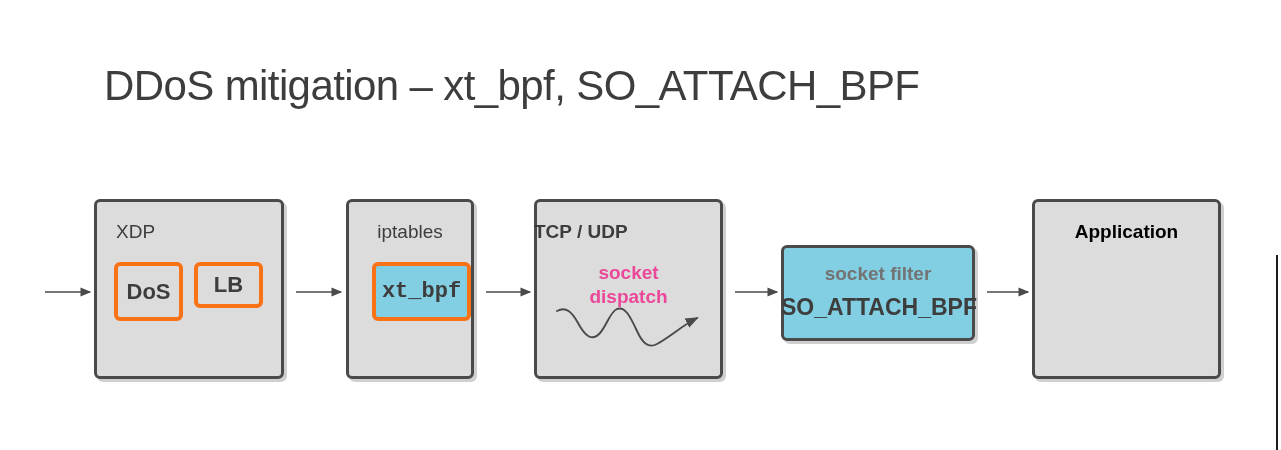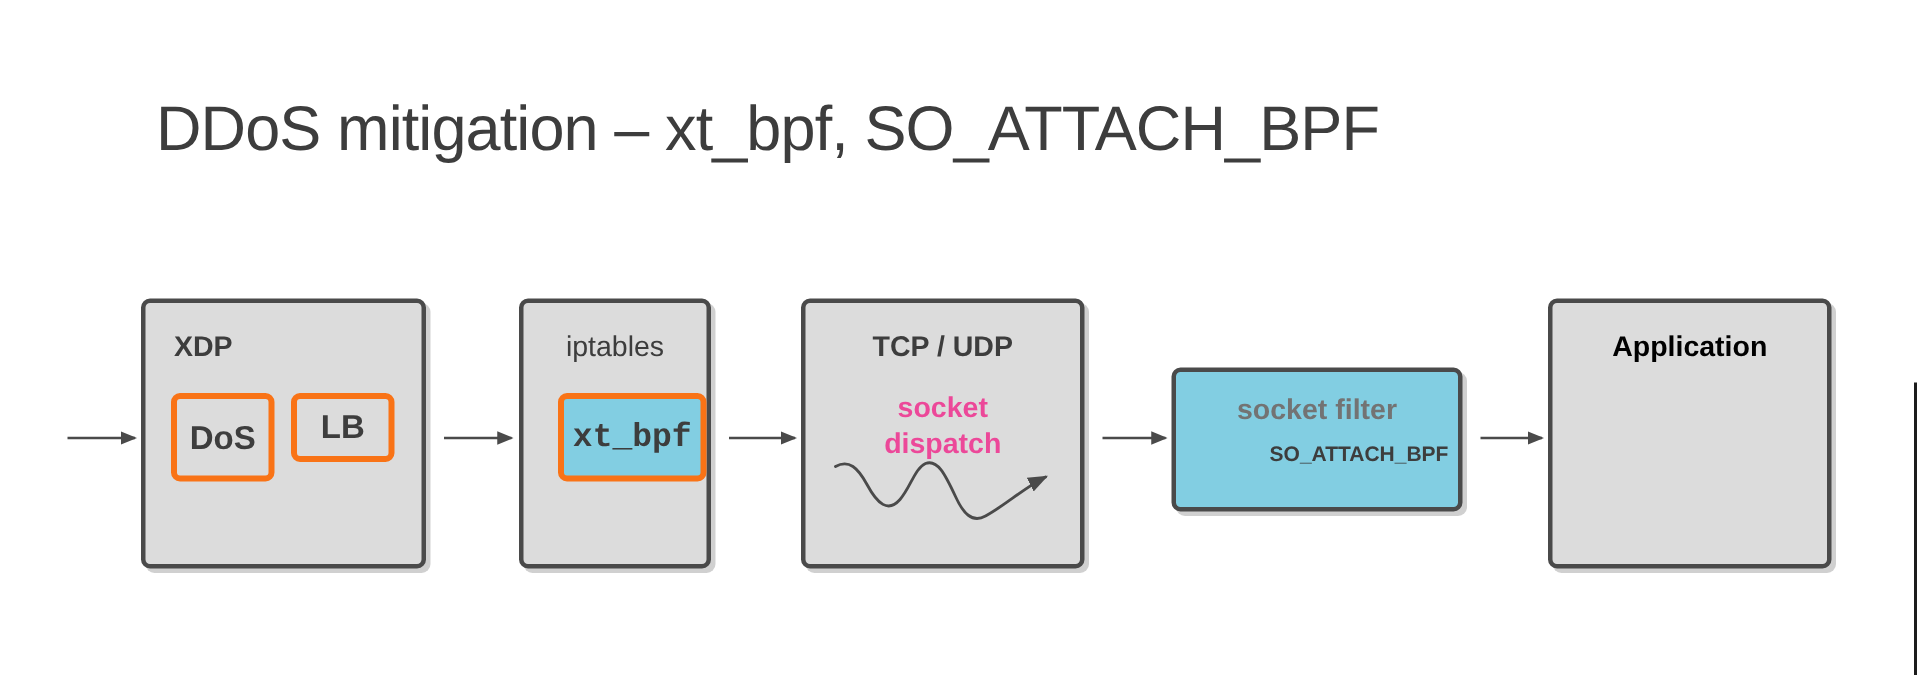--- a/index.html
+++ b/index.html
@@ -68,39 +68,38 @@
     color: #3d3d3d;
   }
   .inner.accent { background: #82cee2; }
 
   
   #label-xdp {
     position: absolute;
     left: 116px;
     top: 221px;
     font-size: 19px;
-    font-weight: 700;
+    font-weight: 400;
     color: #3d3d3d;
   }
   #label-iptables {
     position: absolute;
     left: 346px;
     top: 221px;
     width: 128px;
     text-align: center;
     font-size: 19px;
     font-weight: 400;
     color: #3d3d3d;
   }
   #label-tcpudp {
     position: absolute;
     left: 534px;
     top: 221px;
     width: 189px;
-    text-align: center;
     font-size: 19px;
     font-weight: 700;
     color: #3d3d3d;
   }
   #label-dispatch {
     position: absolute;
     left: 534px;
     top: 261px;
     width: 189px;
     text-align: center;
@@ -129,24 +128,23 @@
     font-size: 19px;
     font-weight: 700;
     color: #737373;
   }
   #label-sf2 {
     position: absolute;
     left: 781px;
     top: 294px;
     width: 194px;
     text-align: center;
-    font-size: 14px;
-    font-weight: 700;
-    color: #3d3d3d;
-    padding-left: 28px;
+    font-size: 23px;
+    font-weight: 700;
+    color: #3d3d3d;
   }
 
   
   #arrow-layer {
     position: absolute;
     left: 0; top: 0;
     width: 1281px;
     height: 450px;
     pointer-events: none;
   }

